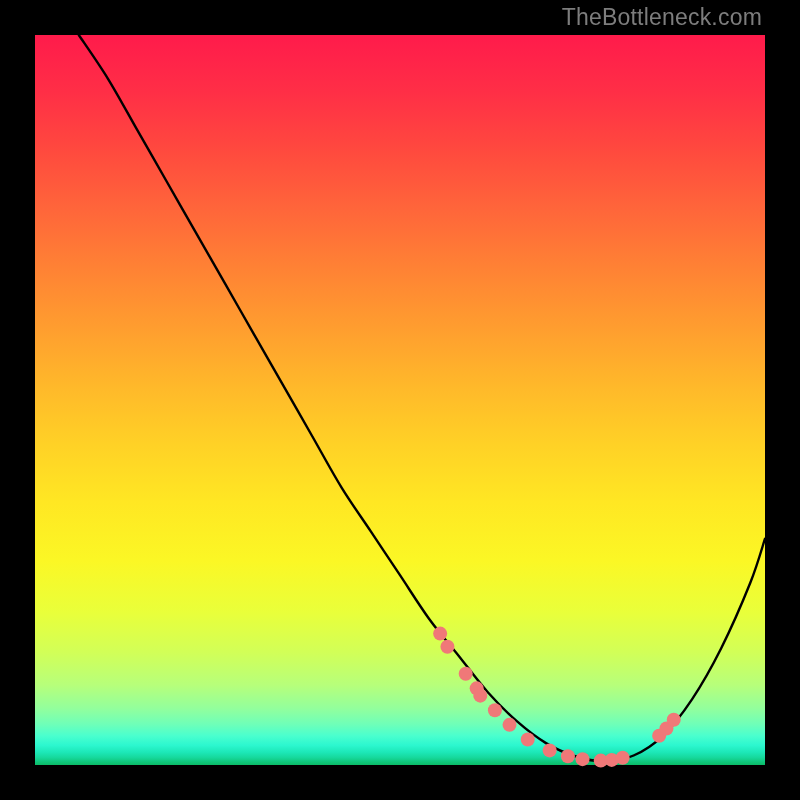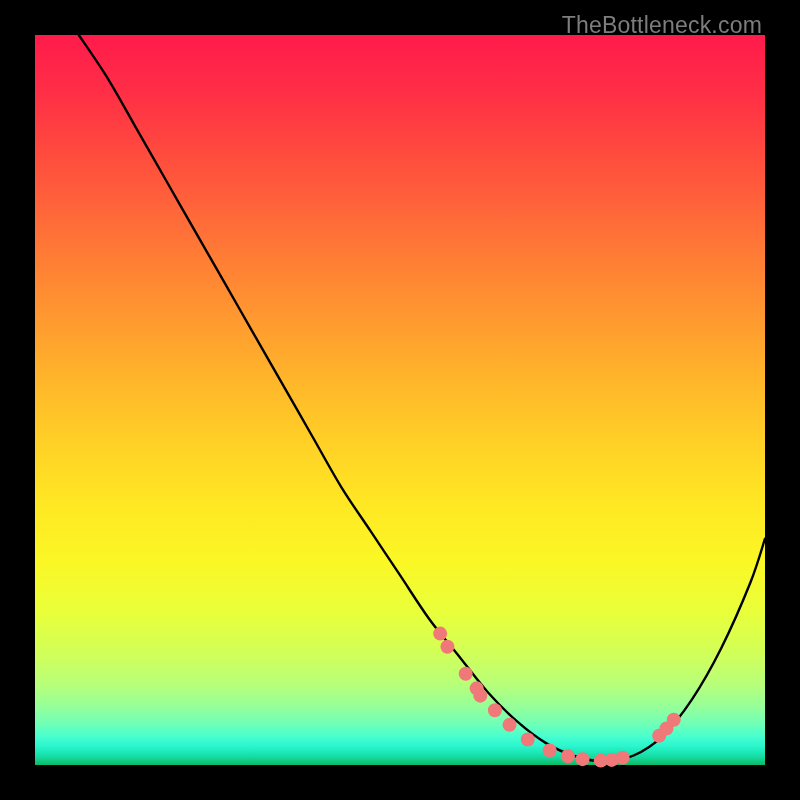--- a/index.html
+++ b/index.html
@@ -48,21 +48,20 @@
     );
   }
   .watermark {
     position: absolute;
     top: 4px;
     right: 38px;
     color: #7d7d7d;
     font-size: 23px;
     font-weight: 400;
     letter-spacing: 0.2px;
-    margin-top: 8px;
   }
   svg.curve {
     position: absolute;
     left: 0;
     top: 0;
     width: 730px;
     height: 730px;
     overflow: visible;
   }
 </style>

